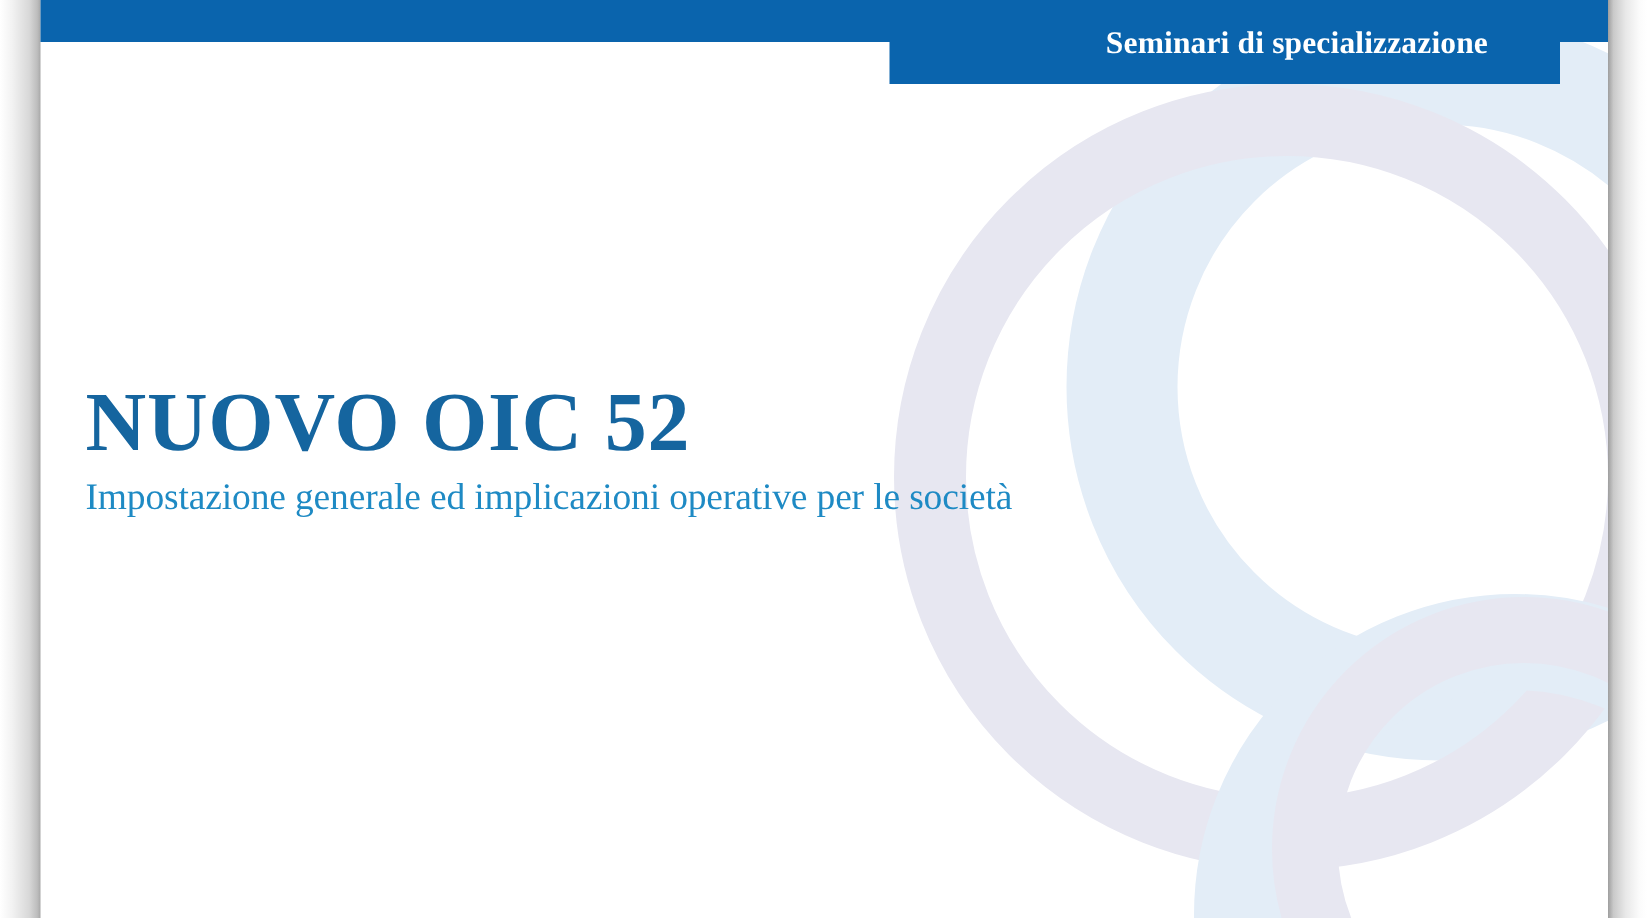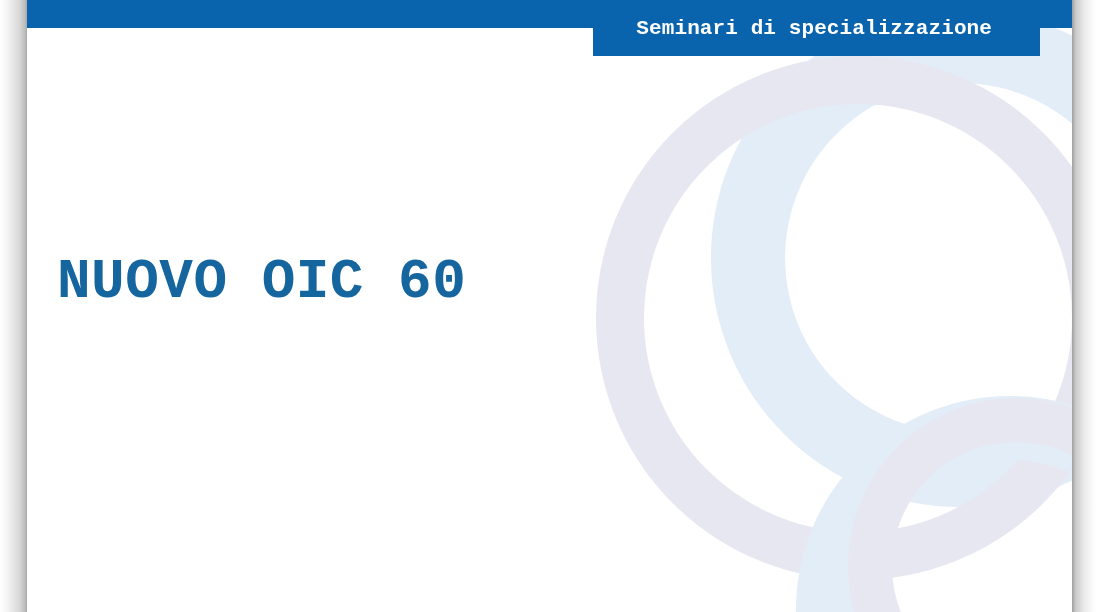--- a/index.html
+++ b/index.html
@@ -5,21 +5,21 @@
   html, body {
     margin: 0;
     padding: 0;
     background: #ffffff;
   }
   #page {
     position: relative;
     width: 1098px;
     height: 612px;
     overflow: hidden;
-    font-family: Liberation Mono, monospace;
+    font-family: Liberation Serif, serif;
     background: #ffffff;
   }
 
   
   .sheet {
     position: absolute;
     left: 27px;
     top: 0;
     width: 1045px;
     height: 612px;
@@ -165,16 +165,17 @@
   <div class="top-strip"></div>
 
   <div class="header-band">
     <span class="header-band-text">Seminari di specializzazione</span>
   </div>
 
   <div class="fold-left"></div>
   <div class="fold-right"></div>
 
   <div class="title-block">
-    <div class="main-title">NUOVO OIC 60</div>
+    <div class="main-title">NUOVO OIC 52</div>
+    <div class="subtitle">Impostazione generale ed implicazioni operative per le società</div>
   </div>
 
 </div>
 
 </body></html>

